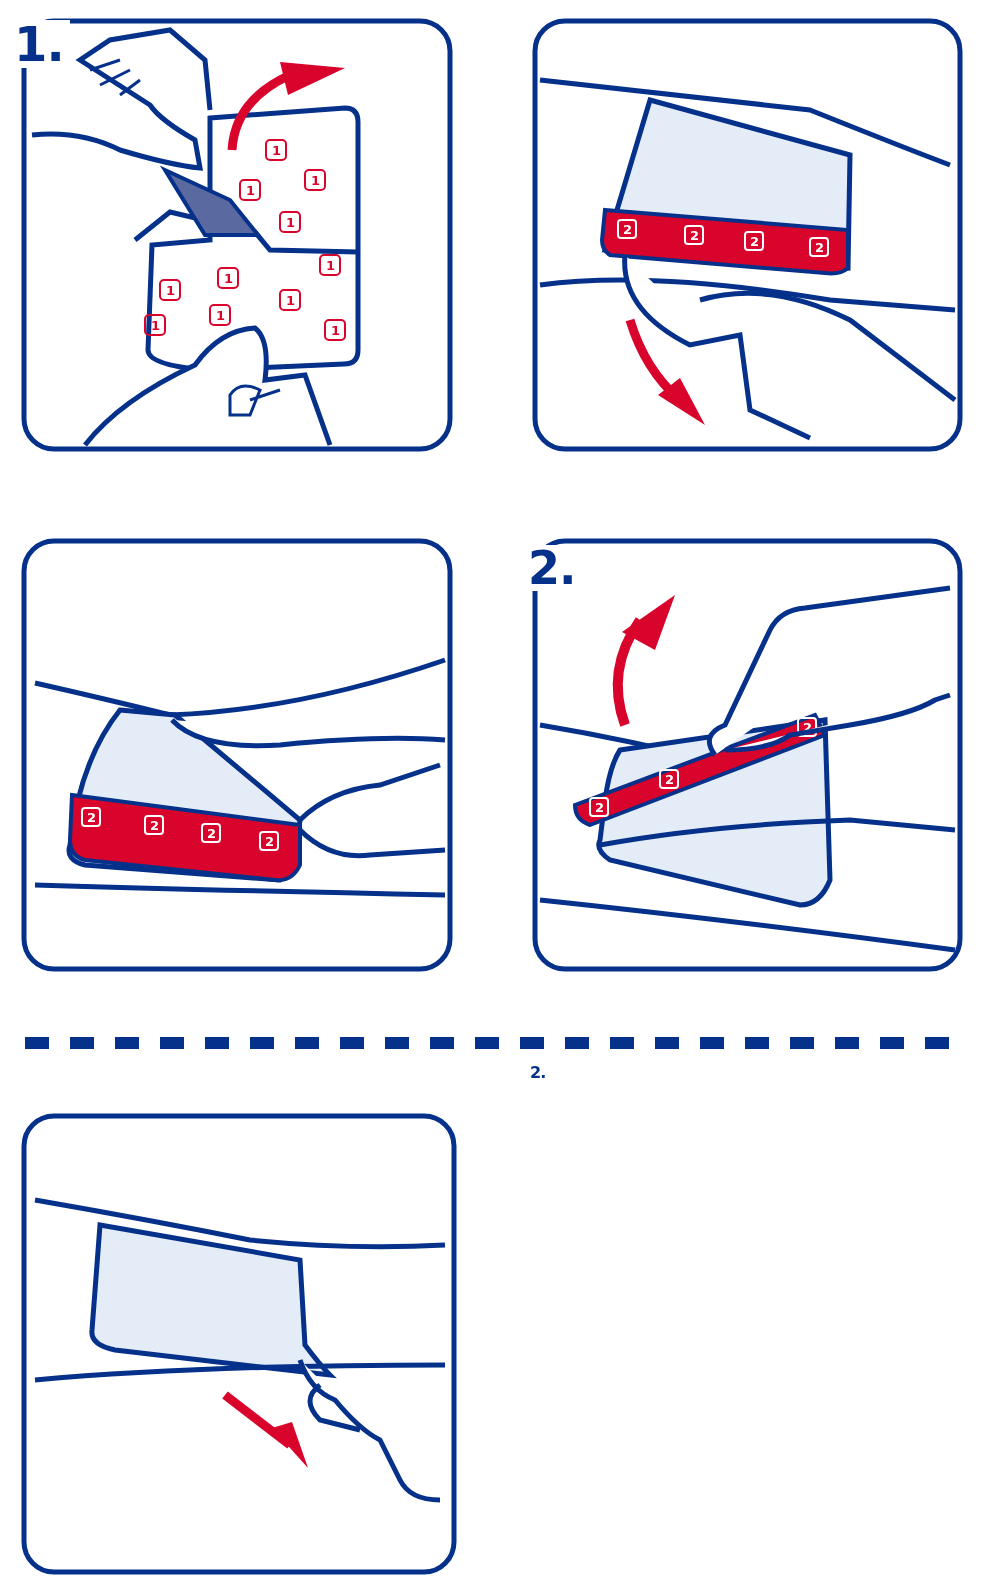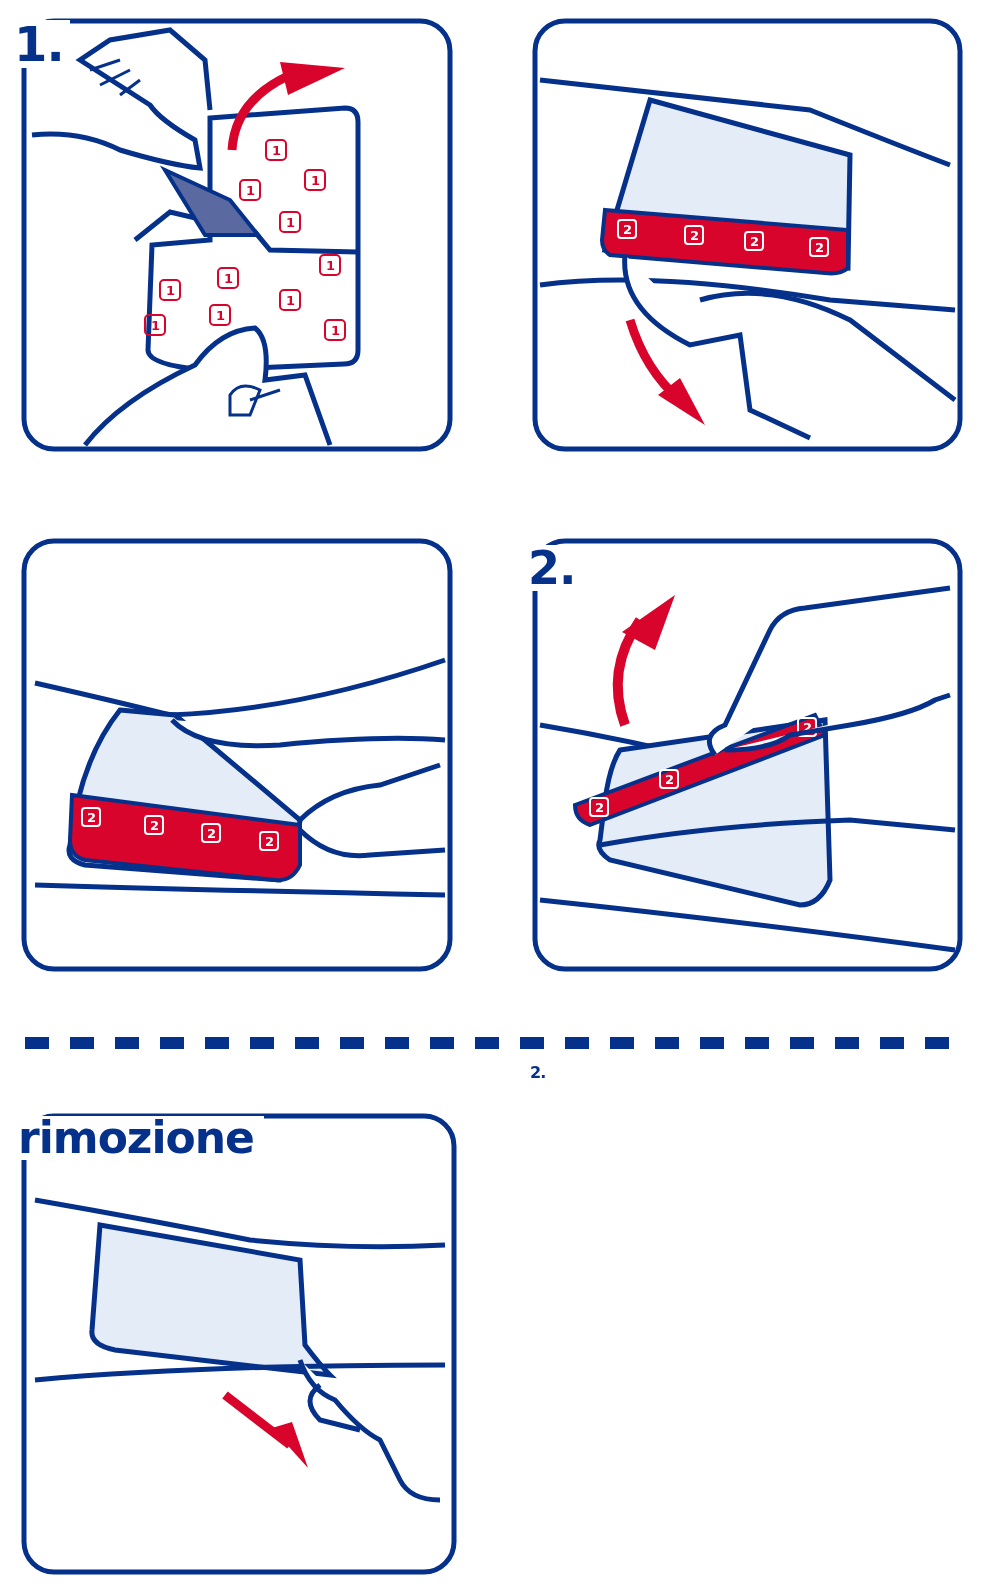--- a/index.html
+++ b/index.html
@@ -139,14 +139,13 @@
 <div class="panel" style="left:0;top:1100px;width:470px;height:480px;">
   <svg width="470" height="480">
     <rect x="24" y="16" width="430" height="456" rx="30" fill="#fff" stroke="#05318a" stroke-width="5"></rect>
     <path d="M35 100 Q150 120 250 140 Q350 150 445 145" fill="none" stroke="#05318a" stroke-width="5"></path>
     <path d="M100 125 L300 160 L305 245 Q320 265 330 275 L115 250 Q90 245 92 230 Z" fill="#e3ecf7" stroke="#05318a" stroke-width="5"></path>
     <path d="M35 280 Q200 265 445 265" fill="none" stroke="#05318a" stroke-width="5"></path>
     <path d="M300 260 Q310 290 335 300 Q360 330 380 340 L400 380 Q410 400 440 400 M320 285 Q300 300 320 320 L360 330" fill="#fff" stroke="#05318a" stroke-width="5"></path>
     <path d="M225 295 L290 345" stroke="#d9042b" stroke-width="9" fill="none"></path>
     <path d="M272 328 L308 368 L292 322 Z" fill="#d9042b"></path>
   </svg>
-  <div class="step-label" style="left:18px;top:16px;font-size:44px;padding-right:10px;letter-spacing:-1px;">rimozione</div>
 </div>
 
 </body></html>

